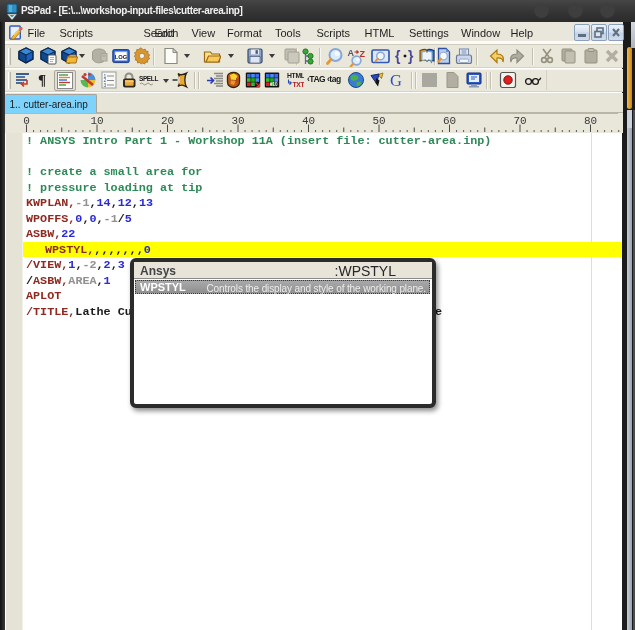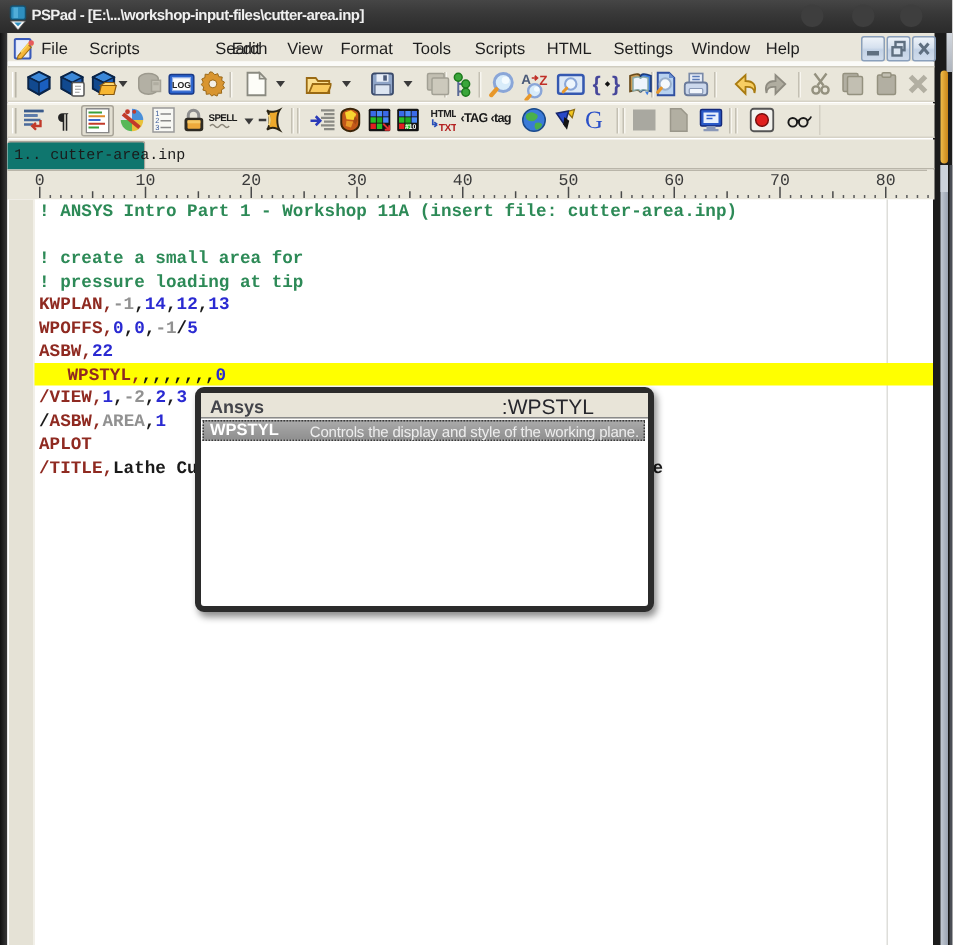--- a/index.html
+++ b/index.html
@@ -19,22 +19,22 @@
 #menuwhite { left:5px; top:41px; width:618px; height:2.5px; background:#fbfbf8; }
 .mi { position:absolute; top:27px; font-size:11px; color:#1e1e1e; }
 
 #tb1 { left:5px; top:43.5px; width:618px; height:24.5px; background:#e9e6da; border-top:1px solid #cfccbf; border-bottom:1px solid #d6d2c6;}
 #tb2 { left:5px; top:69px; width:618px; height:23px; background:#e9e6da; border-top:1px solid #f7f5ee; border-bottom:1px solid #d6d2c6;}
 .grip { position:absolute; width:3px; border-left:1px solid #fff; border-right:1px solid #b9b5a8; background:#dedacd;}
 .sep { position:absolute; width:2px; border-left:1px solid #c4c0b3; border-right:1px solid #f8f6f0; }
 .darr { position:absolute; width:0; height:0; border-left:3px solid transparent; border-right:3px solid transparent; border-top:4px solid #3a3a3a; }
 
 #tabbar { left:5px; top:93px; width:618px; height:20px; background:#e7e4d8; border-bottom:1px solid #b9b5a9;}
-#tab1 { position:absolute; left:4.5px; top:94px; width:92.5px; height:19px; background:#0f766e;
-  border:1px solid #a7a399; border-bottom:none; border-left:none; border-radius:2px 2px 0 0; font-size:10px; color:#1a1a1a; padding:4px 16px 0 5px; white-space:nowrap;font-family:Liberation Mono, monospace;}
+#tab1 { position:absolute; left:4.5px; top:94px; width:92.5px; height:19px; background:#7dd3fc;
+  border:1px solid #a7a399; border-bottom:none; border-left:none; border-radius:2px 2px 0 0; font-size:10px; color:#1a1a1a; padding:4px 16px 0 5px; white-space:nowrap;}
 
 #ruler { left:5px; top:113px; width:618px; height:20px; background:#e9e6da; }
 
 #editor { left:5px; top:133px; width:617px; height:497px; background:#fff; }
 #gutter { left:6px; top:133px; width:16.5px; height:497px; background:#e5e2d6; border-right:1px solid #f2f0e8;}
 #marginline { left:591px; top:133px; width:1px; height:497px; background:#dededa; }
 #yellowline { left:23px; top:242px; width:599px; height:15px; background:#ffff00; }
 .cl { position:absolute; left:26px; white-space:pre; font-family:"Liberation Mono",monospace;
   font-weight:bold; font-size:11.75px; line-height:15.5px; height:15.5px; color:#1a1a1a; }
 .g { color:#2d8a57; } .m { color:#8f2a21; } .b { color:#2a2ad2; } .y { color:#919191; } .k { color:#1a1a1a; }

